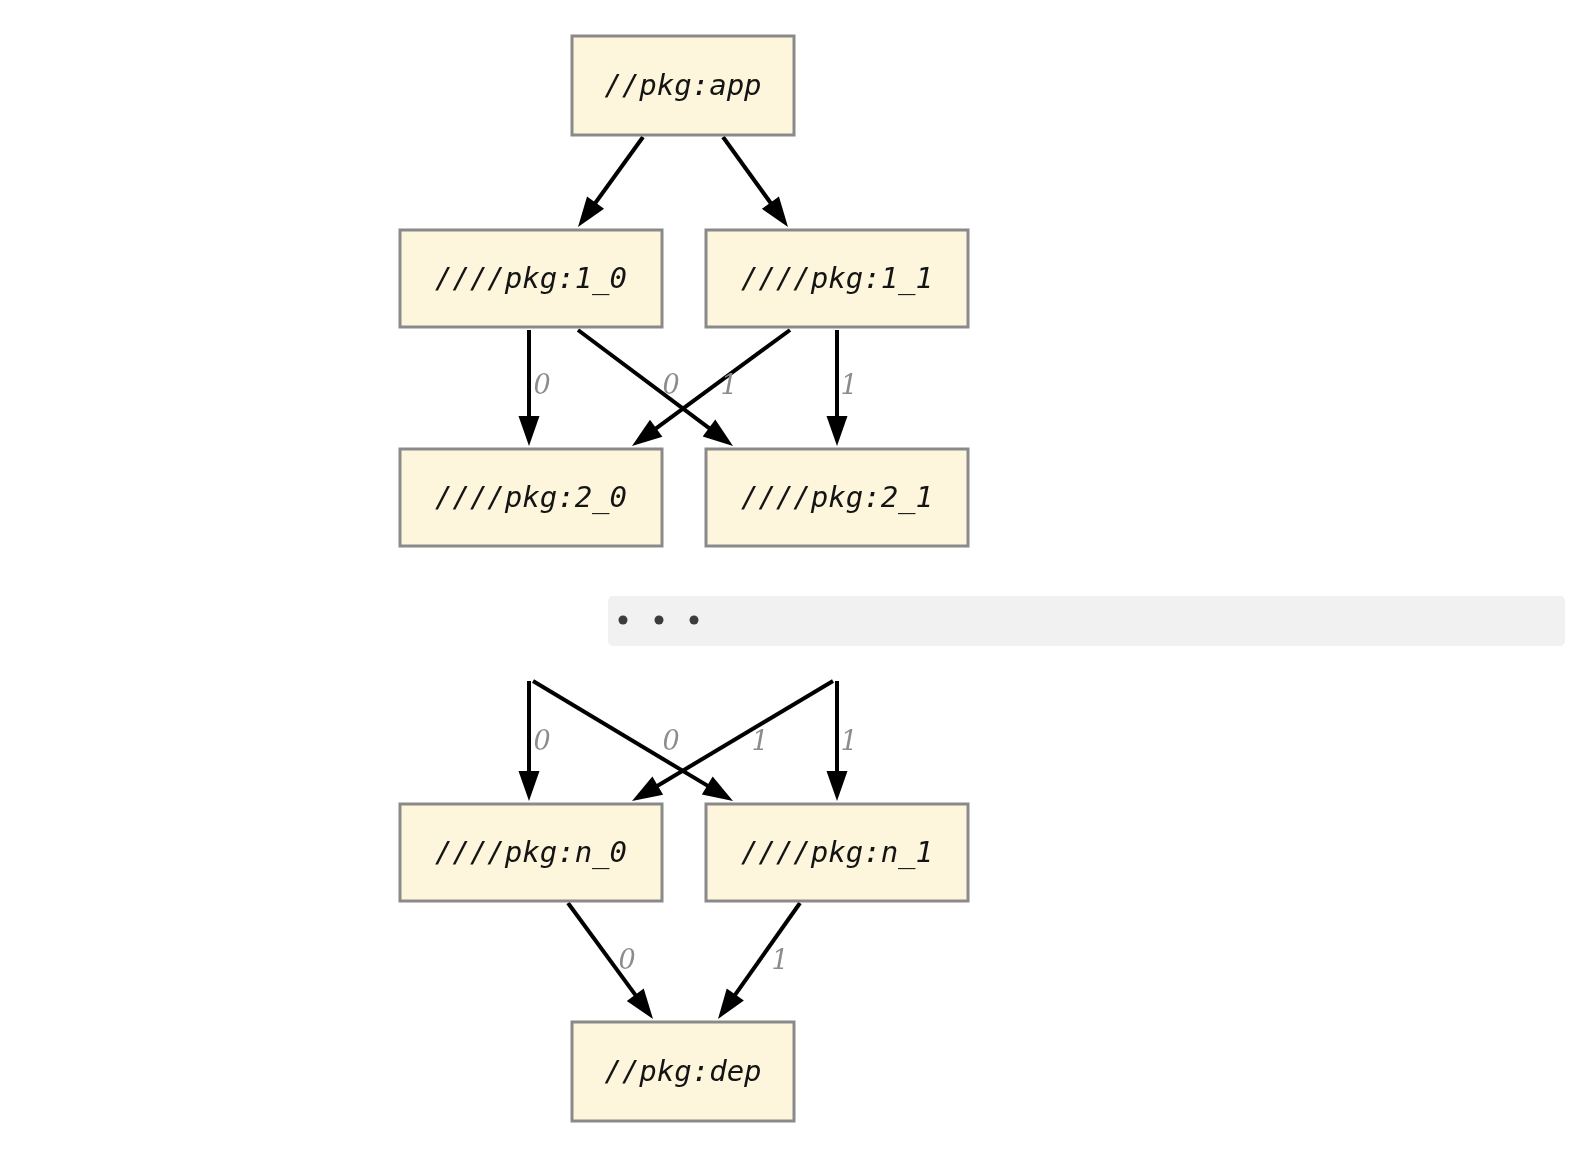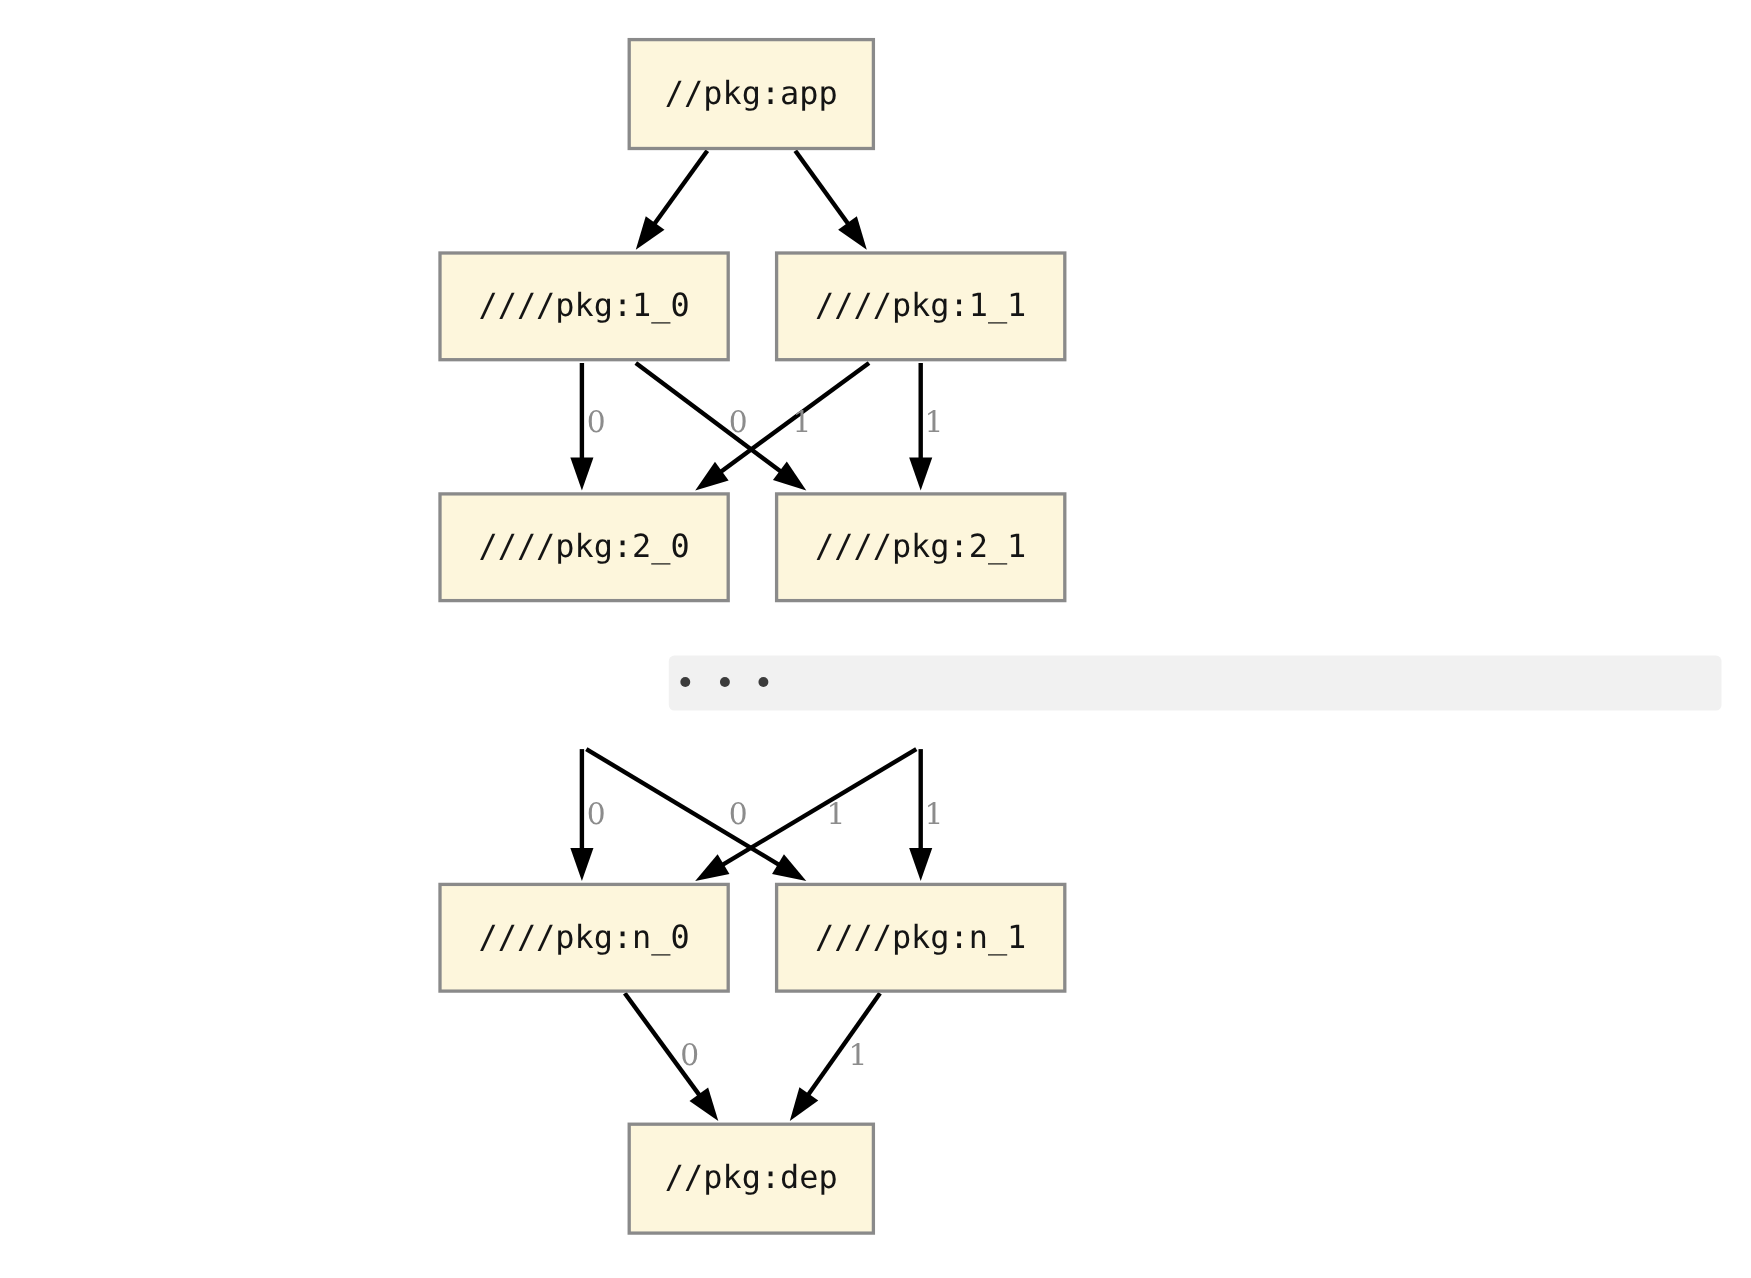--- a/index.html
+++ b/index.html
@@ -13,20 +13,21 @@
     font-family: "Liberation Sans", sans-serif;
     overflow: hidden;
     position: relative;
   }
   #graph-root {
     position: absolute;
     left: 0;
     top: 0;
     width: 1592px;
     height: 1162px;
+    font-style: italic;
   }
   .node-box {
     fill: #fdf6dc;
     stroke: #8a8a8a;
     stroke-width: 3;
   }
   .node-label {
     font-family: "DejaVu Sans Mono", "Liberation Mono", monospace;
     font-size: 29px;
     fill: #141414;

